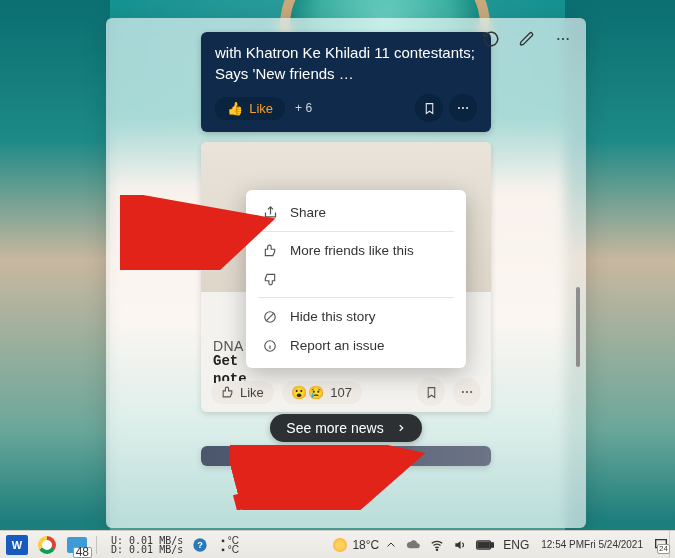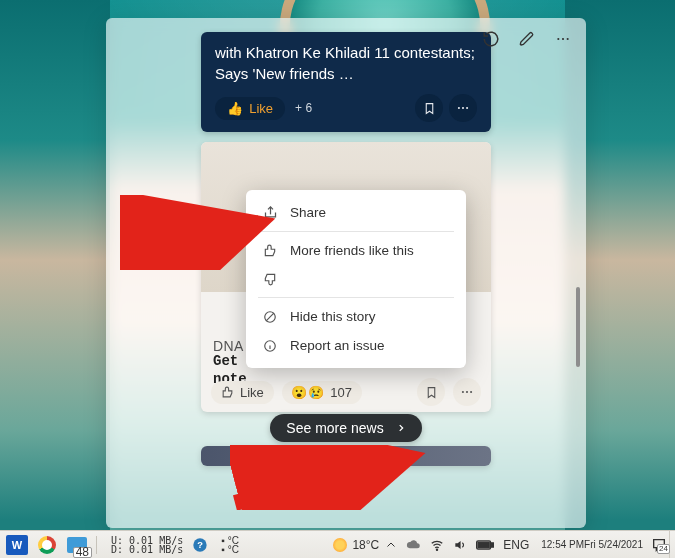--- a/index.html
+++ b/index.html
@@ -138,21 +138,21 @@
   .netspeed .col{ display:flex; flex-direction:column; line-height:9px;}
   .hwtemp{ margin-left:8px; display:flex; flex-direction:column; line-height:9px; font-size:10px;}
   .hwtemp .row{display:flex;gap:3px;align-items:center;}
   .sep-v{ width:1px;height:18px;background:#c7c3ba;margin:0 6px;}
   .tgrow{ flex:1;}
   .weather{ display:flex; gap:5px; font-size:12px;}
   .sun{ width:14px;height:14px;border-radius:50%;background:radial-gradient(circle,#ffd25a 40%,#ffb13d 70%);}
   .tray{ display:flex; align-items:center; gap:9px; padding:0 6px; font-size:12px; color:#333;text-align:center;}
   .tray .ic{ display:flex;align-items:center;justify-content:center;}
   .clock{ display:flex; flex-direction:row; align-items:flex-end; line-height:10px; font-size:10px; padding:0 6px;}
-  .notif{ width:20px; display:flex;align-items:center;justify-content:center;position:relative;}
+  .notif{ width:20px; display:flex;align-items:center;justify-content:flex-end;position:relative;}
   .notif .nbadge{position:absolute;right:-1px;bottom:-1px;background:#fff;border:1px solid #999;font-size:8px;line-height:8px;padding:0 1px;border-radius:2px;}
   .showdesk{ width:6px;height:100%;border-left:1px solid #cfccc4;}
 
   svg{ display:block;}
 </style>
 </head>
 <body>
 
 <div class="wallpaper"></div>
 <div class="wall-left"></div>

